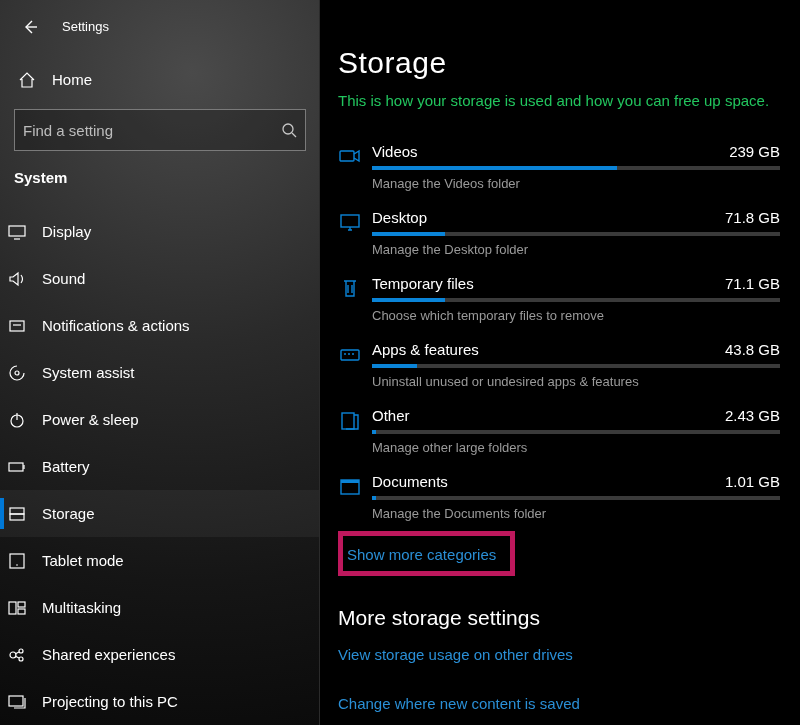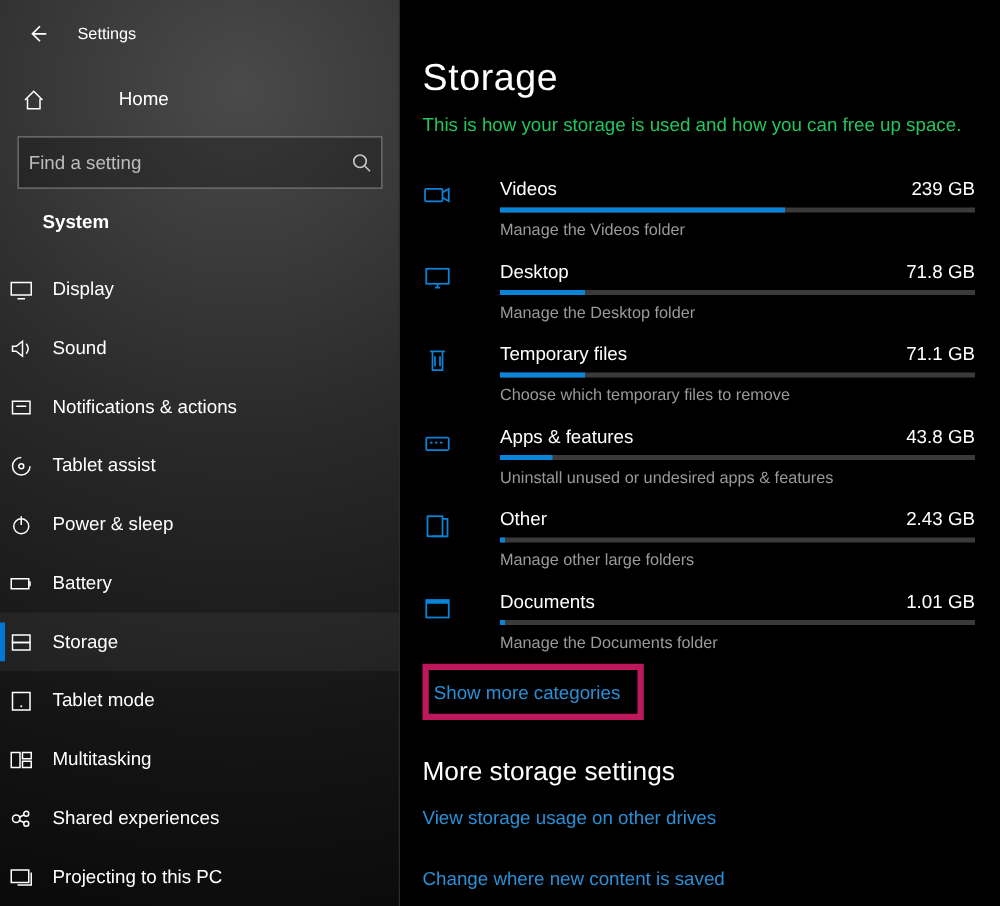--- a/index.html
+++ b/index.html
@@ -33,40 +33,39 @@
     height: 36px;
     padding-left: 18px;
   }
   .back-btn { width: 24px; height: 24px; display:flex; align-items:center; justify-content:center; color:#fff; }
   .header-title { margin-left: 20px; font-size: 13px; }
   .home-row {
     display:flex; align-items:center;
     height: 42px;
     padding-left: 18px;
     margin-top: 16px;
-    gap: 43px;
   }
   .home-row .icon { width:20px; display:flex; align-items:center; }
   .home-row .label { margin-left: 14px; font-size: 15px; }
   .search-box {
     margin: 10px 14px 0 14px;
     height: 44px;
     border: 1px solid #7a7a7a;
     background: rgba(0,0,0,0.25);
     display:flex; align-items:center;
     padding: 0 8px;
   }
   .search-box input {
     flex:1; background:transparent; border:none; outline:none;
     color:#c8c8c8; font-size:15px;
   }
   .search-box input::placeholder { color:#bdbdbd; }
   .search-icon { color:#c8c8c8; }
   .section-label {
-    padding: 18px 0 8px 34px;
+    padding: 18px 0 8px 14px;
     font-size: 15px; font-weight:600;
   }
   .nav-list { margin-top: 14px; display:flex; flex-direction:column; }
   .nav-item {
     height: 47px;
     display:flex; align-items:center;
     padding-left: 6px;
     position:relative;
     cursor:default;
   }
@@ -85,21 +84,20 @@
     background:#000;
     padding: 46px 20px 0 18px;
     overflow:hidden;
   }
   .page-title { font-size: 30px; font-weight:400; letter-spacing:0.5px; }
   .page-sub { margin-top: 12px; font-size: 15px; color:#22c55e; }
   .categories { margin-top: 26px; display:flex; flex-direction:column; gap: 0; }
   .cat {
     display:flex;
     padding: 8px 0 10px 0;
-    gap: 28px;
   }
   .cat-icon {
     width: 34px;
     padding-top: 2px;
     color:#0a84d8;
     display:flex; justify-content:flex-start;
   }
   .cat-body { flex:1; }
   .cat-head { display:flex; justify-content:space-between; align-items:baseline; }
   .cat-name { font-size:15px; }
@@ -202,21 +200,21 @@
         </span>
         <span class="nav-label">Notifications &amp; actions</span>
       </div>
       <div class="nav-item">
         <span class="nav-icon">
           <svg width="20" height="20" viewBox="0 0 20 20">
             <path d="M10 3 A7 7 0 1 0 17 10" stroke="#fff" stroke-width="1.2" fill="none"></path>
             <circle cx="10" cy="10" r="2" stroke="#fff" stroke-width="1.2" fill="none"></circle>
           </svg>
         </span>
-        <span class="nav-label">Tablet assist</span>
+        <span class="nav-label">System assist</span>
       </div>
       <div class="nav-item">
         <span class="nav-icon">
           <svg width="20" height="20" viewBox="0 0 20 20">
             <circle cx="10" cy="11" r="6" stroke="#fff" stroke-width="1.2" fill="none"></circle>
             <path d="M10 3 V10" stroke="#fff" stroke-width="1.2" fill="none"></path>
           </svg>
         </span>
         <span class="nav-label">Power &amp; sleep</span>
       </div>

